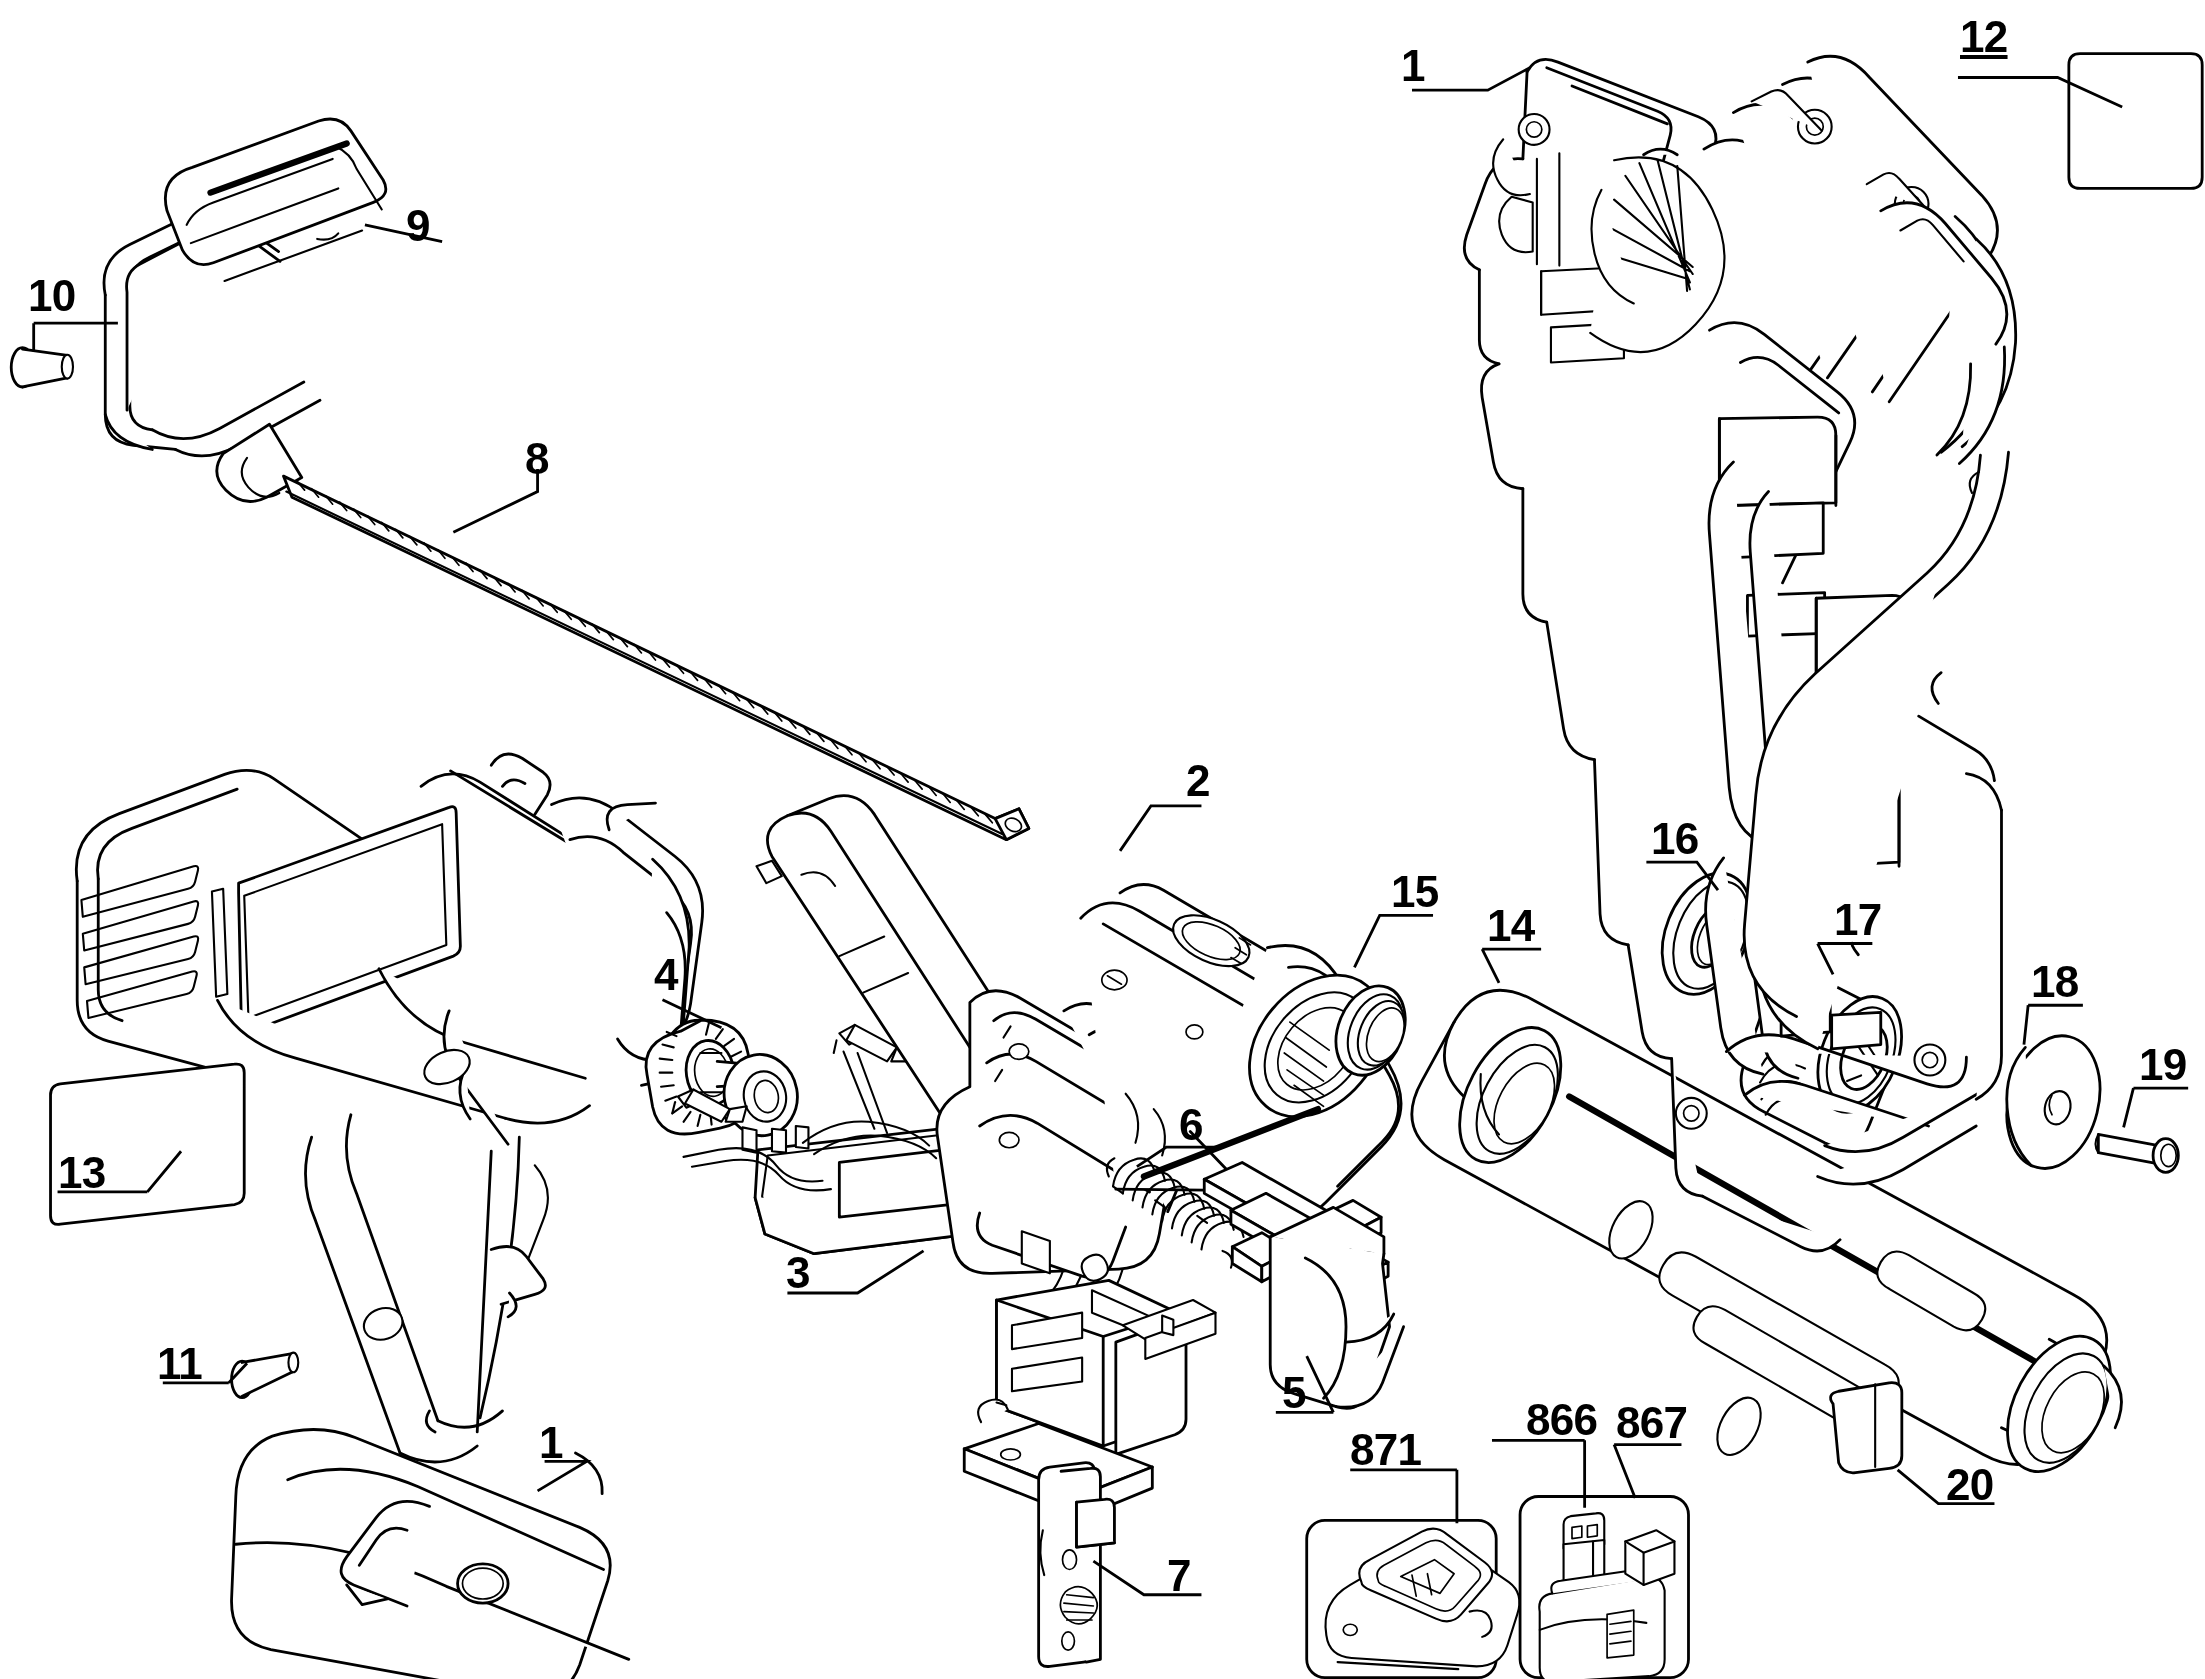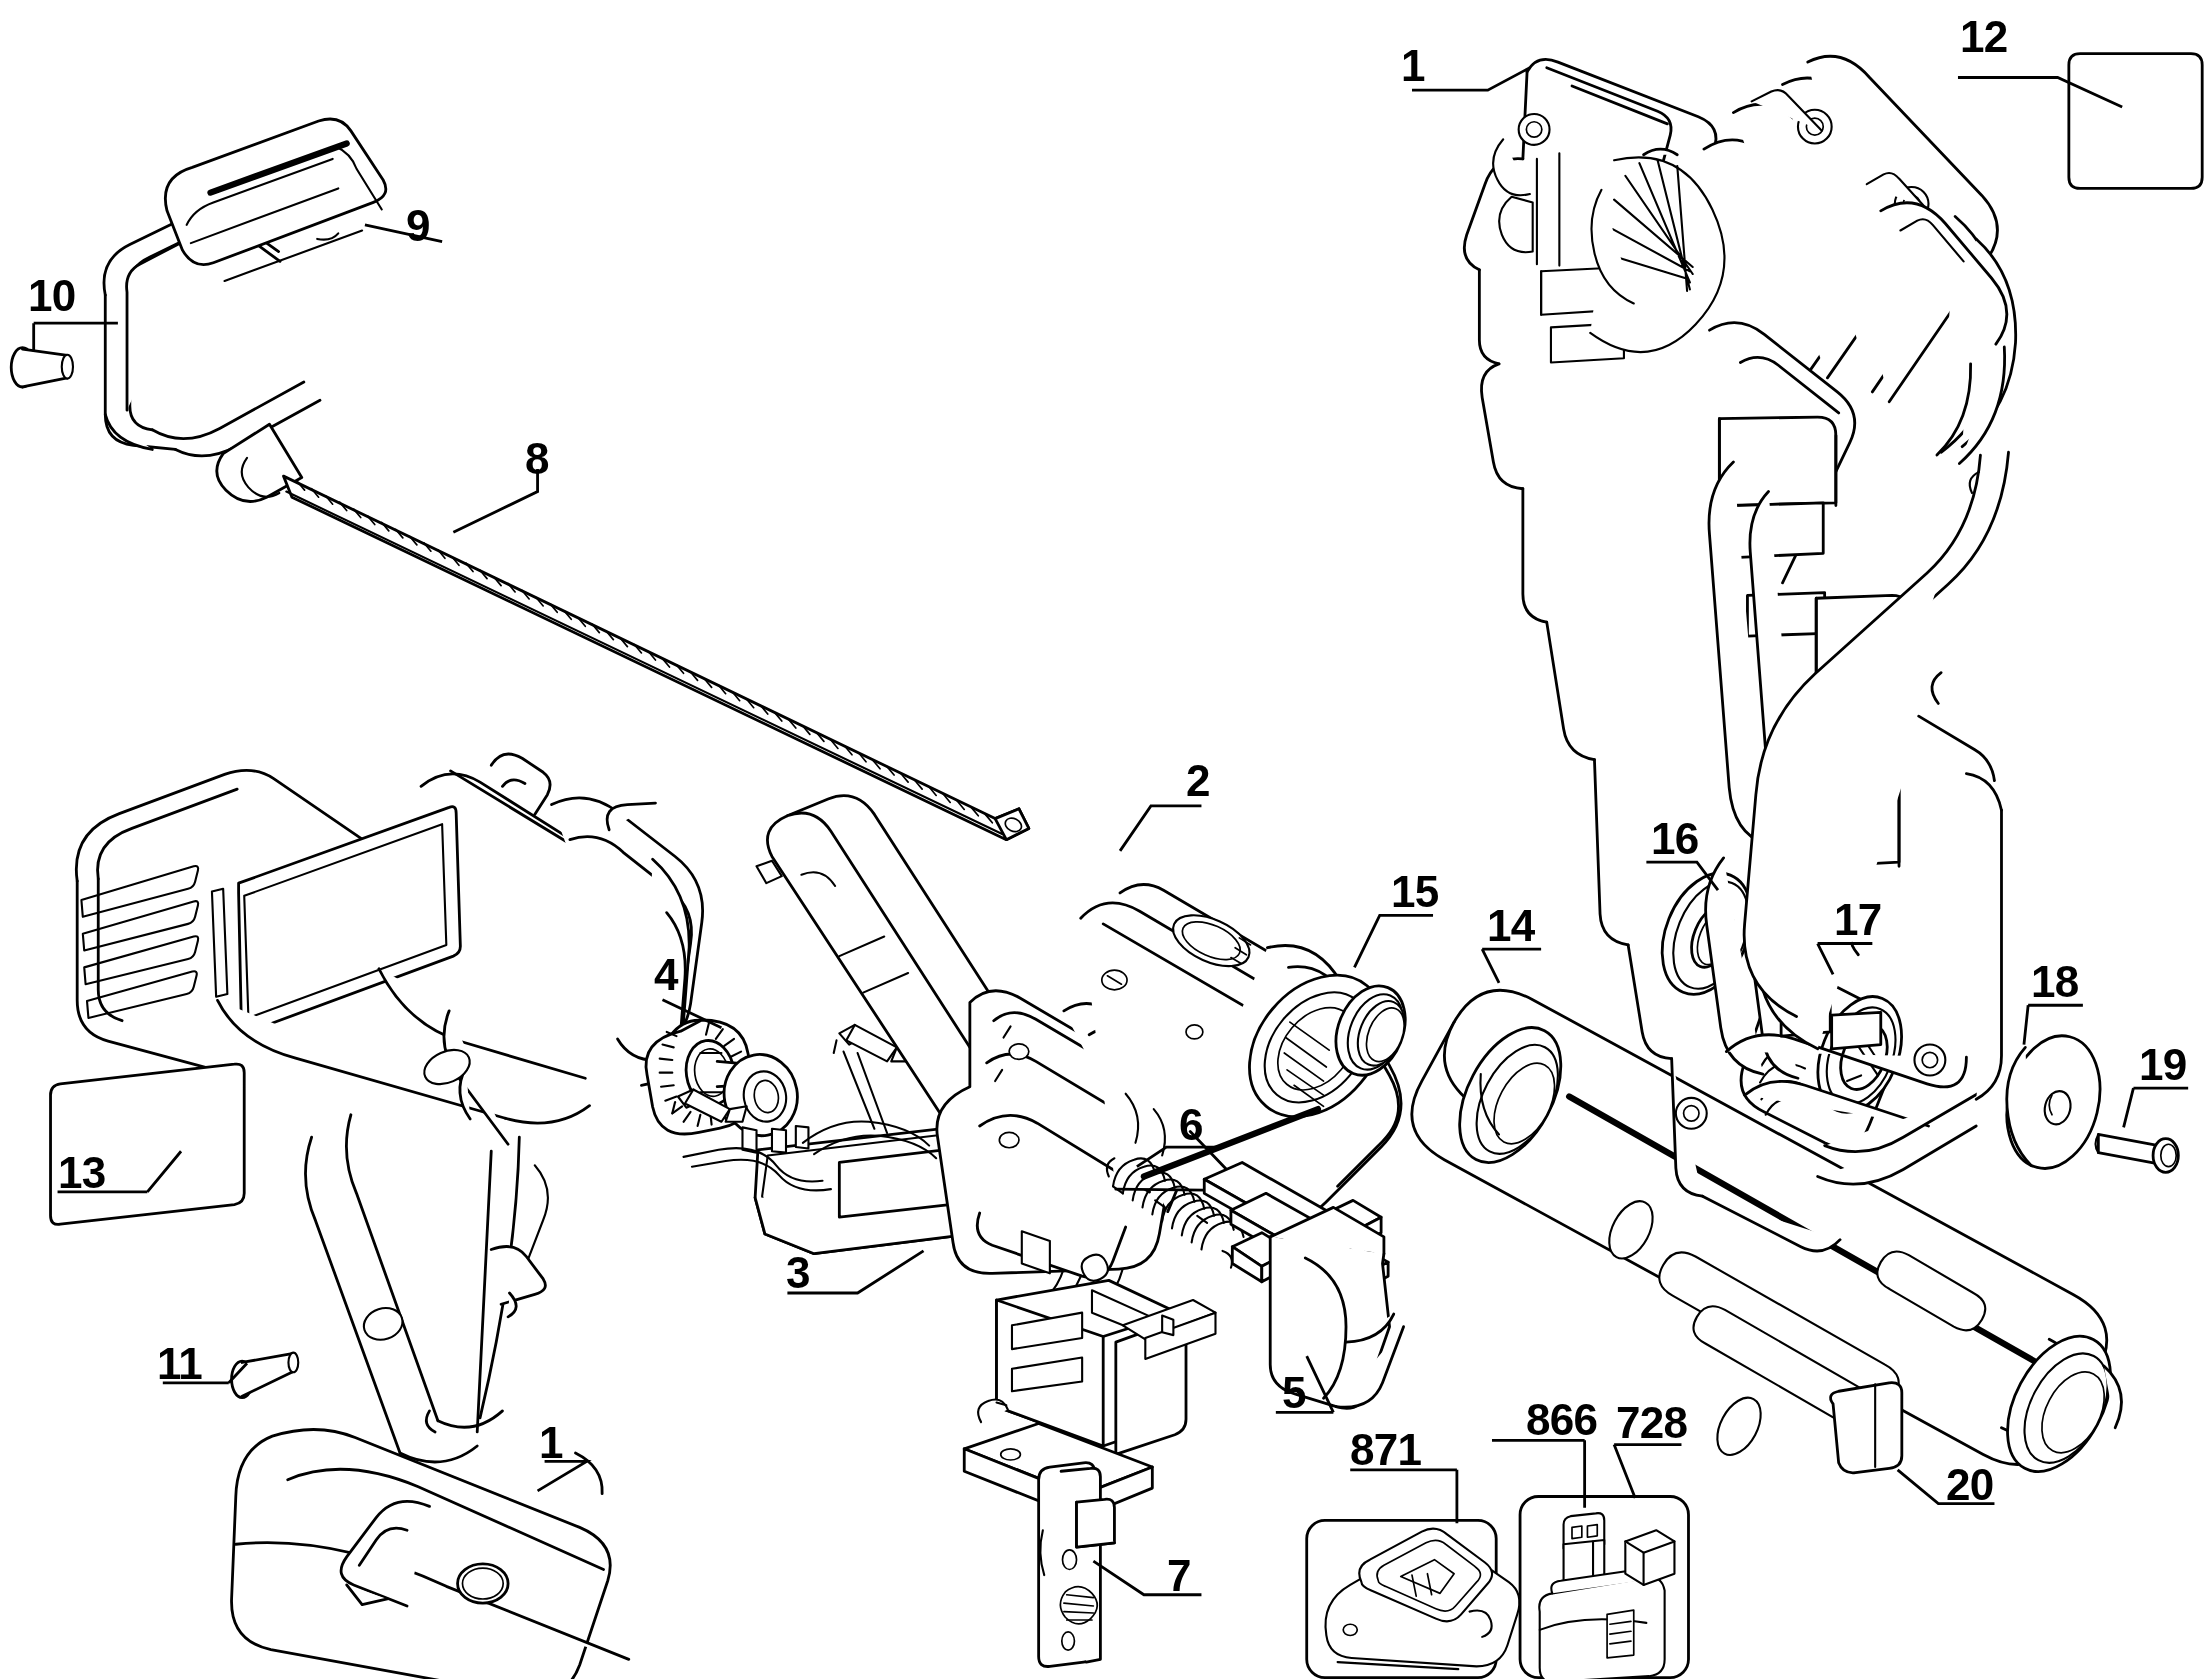--- a/index.html
+++ b/index.html
@@ -561,21 +561,21 @@
     <path class="lead" d="M776 2082 L836 2082 L766 2124"></path>
     <path class="lead" d="M1712 2272 L1630 2272 L1558 2224"></path>
     <path class="lead" d="M2842 2142 L2762 2142 L2704 2094"></path>
     <path class="lead" d="M1924 2094 L2076 2094 M2076 2094 L2076 2170"></path>
     <path class="lead" d="M2126 2052 L2258 2052 M2258 2052 L2258 2148"></path>
     <path class="lead" d="M2300 2058 L2396 2058 M2300 2058 L2330 2134"></path>
   </g>
 </svg>
 
 <div class="callout c-lg" style="left:1401px;top:44px;">1</div>
-<div class="callout c-lg" style="left:1960px;top:15.4px;">12</div>
+<div class="callout c-lg" style="left:1960px;top:15.4px;text-decoration:underline;">12</div>
 <div class="callout c-lg" style="left:406px;top:204px;">9</div>
 <div class="callout c-lg" style="left:28px;top:274px;">10</div>
 <div class="callout c-lg" style="left:525px;top:437px;">8</div>
 <div class="callout c-lg" style="left:1186px;top:759px;">2</div>
 <div class="callout c-lg" style="left:654px;top:953px;">4</div>
 <div class="callout c-lg" style="left:1391px;top:870px;">15</div>
 <div class="callout c-lg" style="left:1487px;top:904px;">14</div>
 <div class="callout c-lg" style="left:1651px;top:817px;">16</div>
 <div class="callout c-lg" style="left:1822px;top:898px;margin-left:12px;">17</div>
 <div class="callout c-lg" style="left:2031px;top:960px;">18</div>
@@ -583,16 +583,16 @@
 <div class="callout c-lg" style="left:58px;top:1151px;">13</div>
 <div class="callout c-lg" style="left:786px;top:1251px;">3</div>
 <div class="callout c-lg" style="left:1179px;top:1103px;">6</div>
 <div class="callout c-lg" style="left:1282px;top:1371px;">5</div>
 <div class="callout c-lg" style="left:157px;top:1342px;">11</div>
 <div class="callout c-lg" style="left:539px;top:1421px;">1</div>
 <div class="callout c-lg" style="left:1167px;top:1554px;">7</div>
 <div class="callout c-lg" style="left:1946px;top:1463px;">20</div>
 <div class="callout c-lg" style="left:1350px;top:1428px;">871</div>
 <div class="callout c-lg" style="left:1494px;top:1398px;margin-left:32px;">866</div>
-<div class="callout c-lg" style="left:1616px;top:1401px;">728</div>
+<div class="callout c-lg" style="left:1616px;top:1401px;">867</div>
 
 </div>
 
 
 </body></html>

